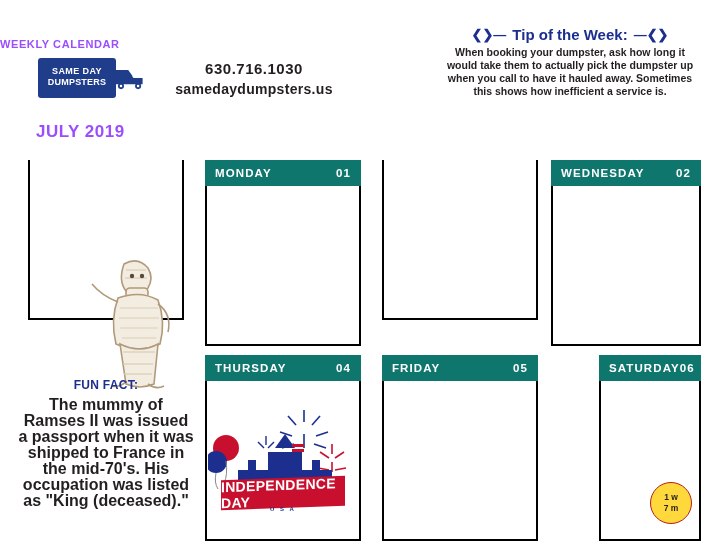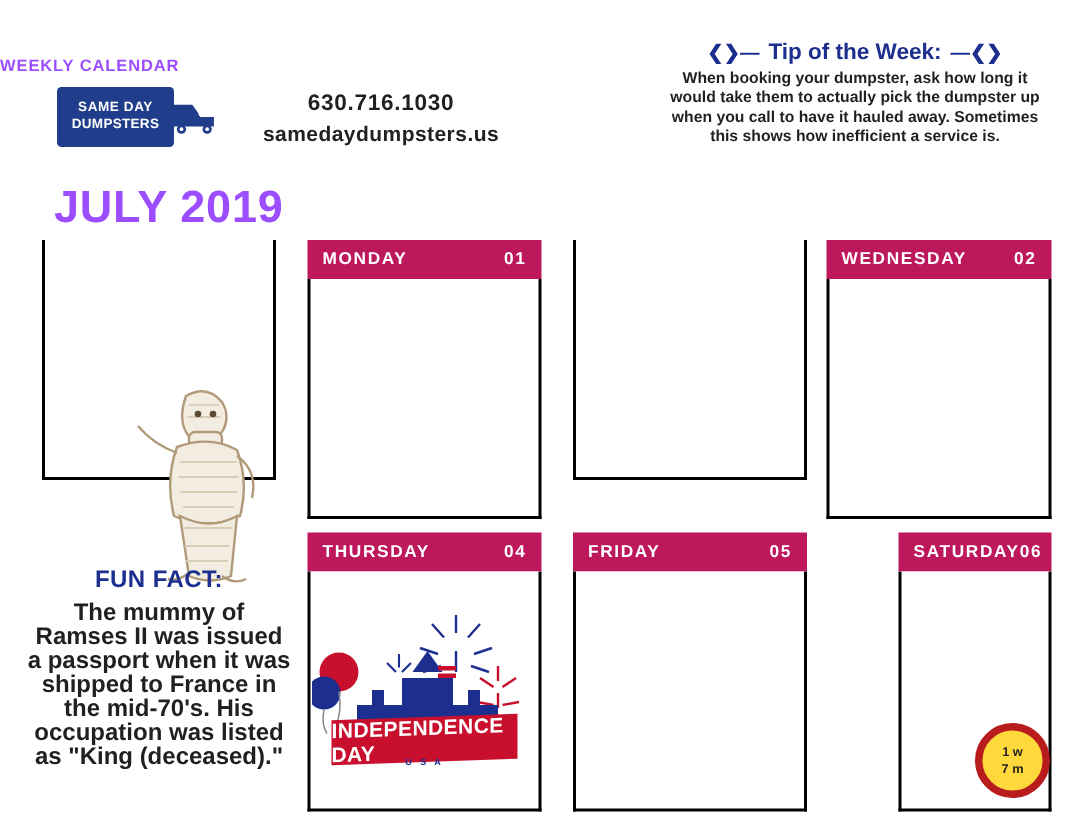--- a/index.html
+++ b/index.html
@@ -105,21 +105,21 @@
     font-weight: bold;
     line-height: 13px;
     color: #231f20;
     padding: 0 6px;
   }
 
   .month-title {
     position: absolute;
     top: 122px;
     left: 36px;
-    font-size: 30px;
+    font-size: 17px;
     font-weight: bold;
     color: #9b4dff;
     letter-spacing: 0.5px;
   }
 
   
   .cell {
     position: absolute;
     box-sizing: border-box;
   }
@@ -129,21 +129,21 @@
     display: flex;
     align-items: center;
     justify-content: space-between;
     padding: 0 10px;
     color: #ffffff;
     font-size: 11.5px;
     font-weight: bold;
     letter-spacing: 1.1px;
   }
   .cell-head.sunday { background: #f07a84; }
-  .cell-head.weekday { background: #be185d; }
+  .cell-head.weekday { background: #0f766e; }
   .cell-body {
     border: 2px solid #000000;
     border-top: none;
     background: #ffffff;
     box-sizing: border-box;
   }
 
   
   .c-sun  { left: 28px;  top: 160px; width: 156px; }
   .c-mon  { left: 205px; top: 160px; width: 156px; }
@@ -158,21 +158,21 @@
 
   
   .funfact {
     position: absolute;
     left: 18px;
     top: 378px;
     width: 176px;
     text-align: center;
   }
   .funfact-title {
-    font-size: 16px;
+    font-size: 12px;
     font-weight: bold;
     color: #1c2f8f;
     margin-bottom: 5px;
     letter-spacing: 0.3px;
   }
   .funfact-text {
     font-size: 16px;
     font-weight: bold;
     line-height: 16px;
     color: #231f20;
@@ -225,21 +225,21 @@
 
   
   .size-badge {
     position: absolute;
     left: 650px;
     top: 482px;
     width: 40px;
     height: 40px;
     border-radius: 50%;
     background: #ffd93b;
-    border: 5px solid #b91c1c;
+    border: 1px solid #b91c1c;
     display: flex;
     flex-direction: column;
     align-items: center;
     justify-content: center;
     font-size: 8.5px;
     font-weight: bold;
     color: #231f20;
     line-height: 11px;
   }
 </style>

